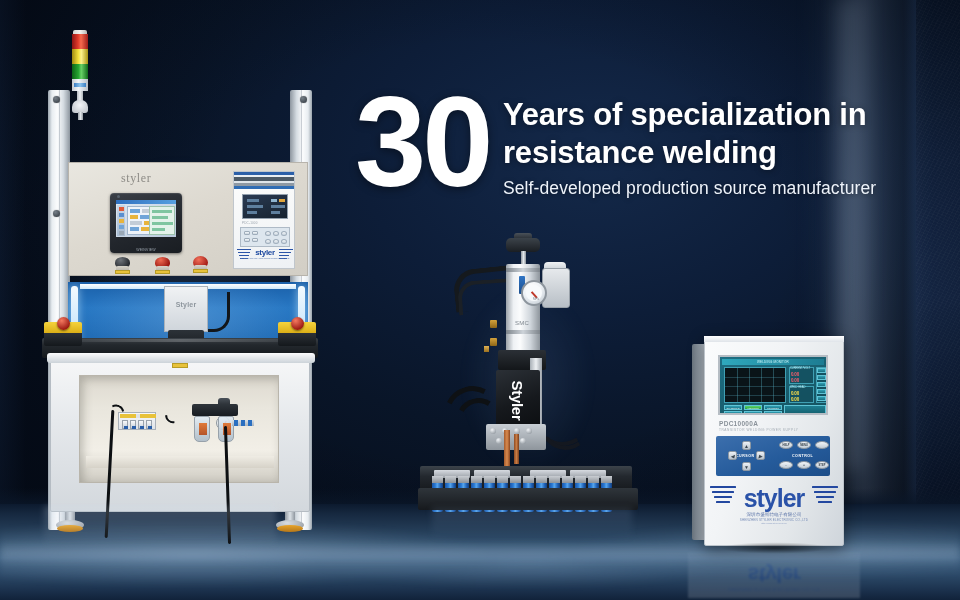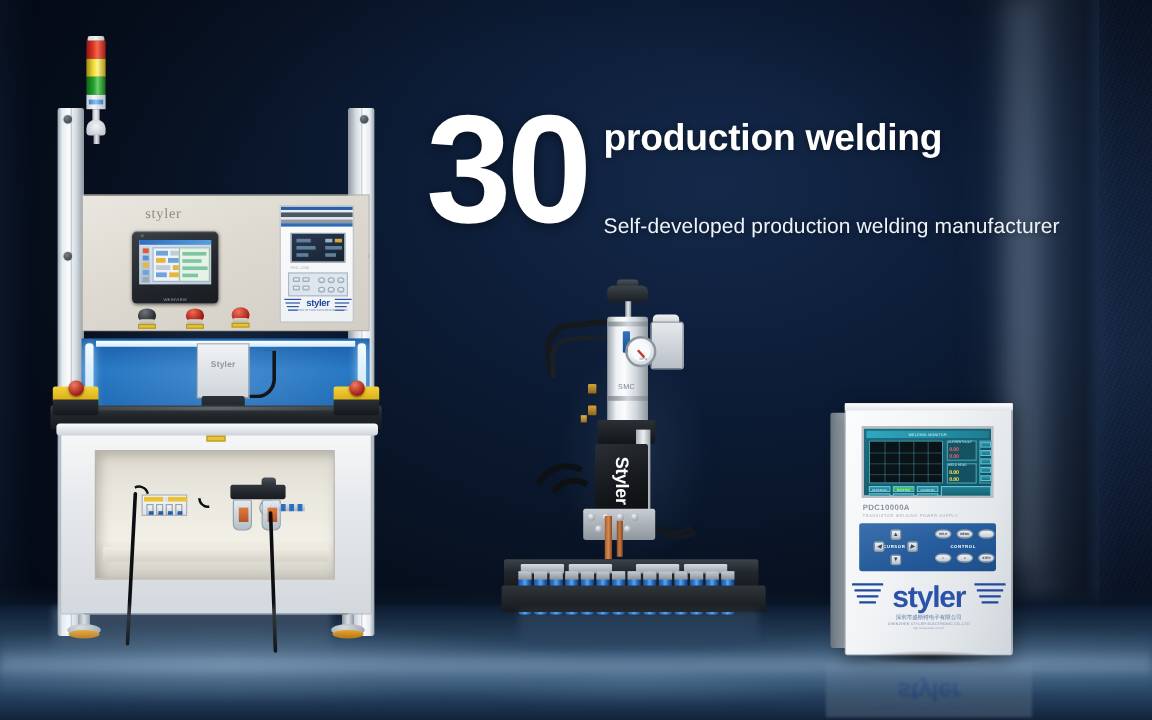--- a/index.html
+++ b/index.html
@@ -500,23 +500,24 @@
   <div class="bg-vignette"></div>
 
   <div class="floor-horizon"></div>
   <div class="floor"></div>
   <div class="floor-sheen"></div>
   <div class="floor-streak"></div>
 
   <div class="headline-wrap">
     <div class="big-number">30</div>
     <div class="head-lines">
-      <div class="head-line">production welding</div>
-    </div>
-    <div class="sub-line">Self-developed production welding manufacturer</div>
+      <div class="head-line">Years of specialization in</div>
+      <div class="head-line">resistance welding</div>
+    </div>
+    <div class="sub-line">Self-developed production source manufacturer</div>
   </div>
 
   <div id="left-machine">
     <div class="lm-glow"></div>
 
     <div class="stack-pole">
       <div class="sl-cap"></div>
       <div class="sl-red"></div>
       <div class="sl-yel"></div>
       <div class="sl-grn"></div>

